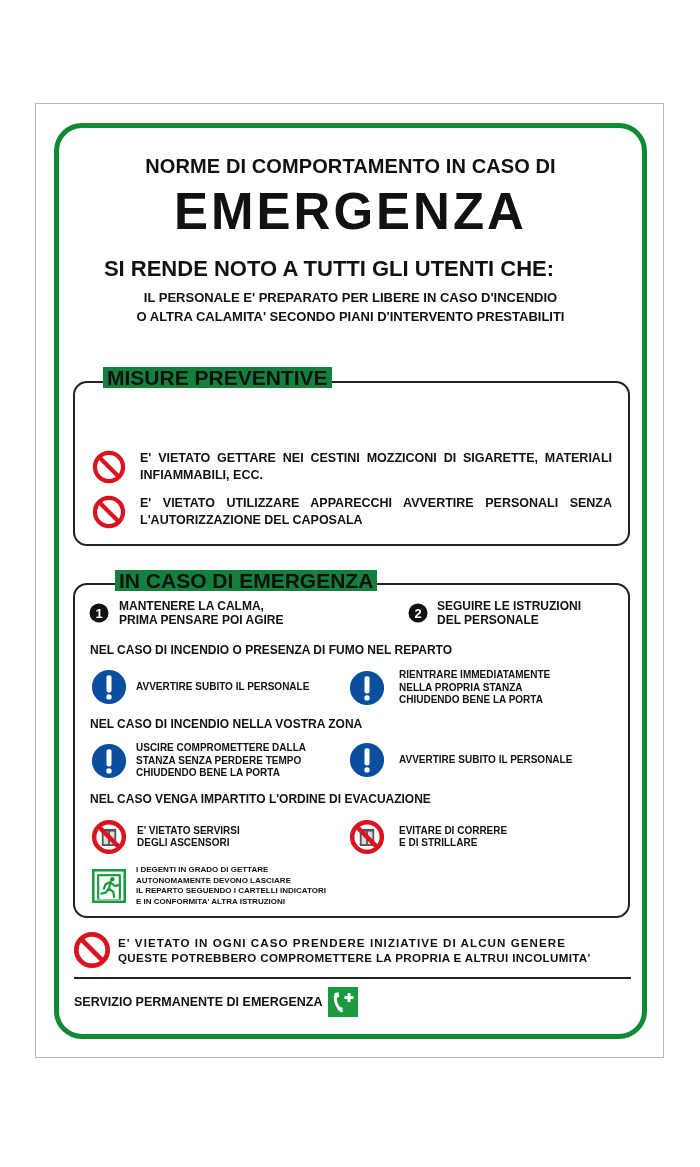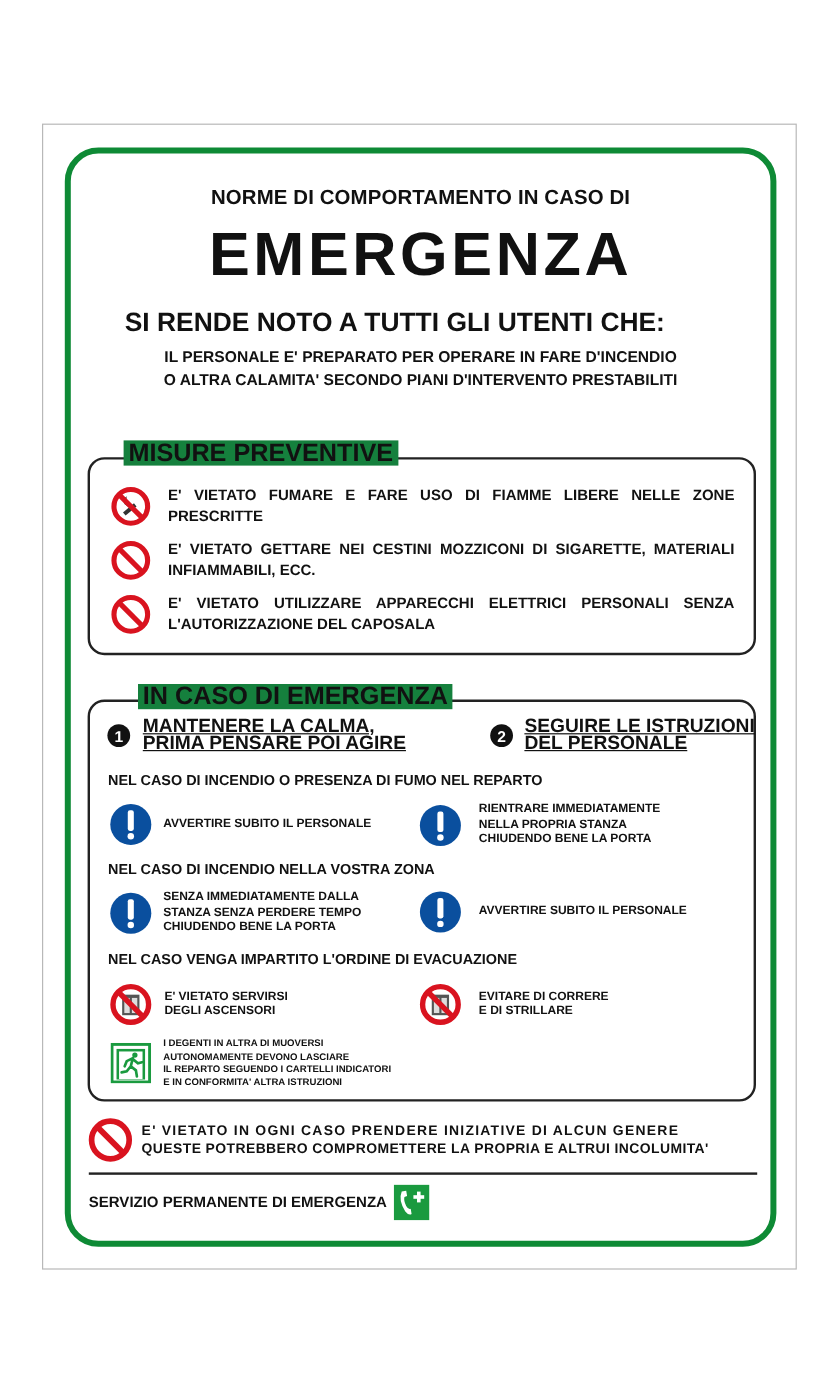--- a/index.html
+++ b/index.html
@@ -1,32 +1,32 @@
 <!DOCTYPE html>
 <html><head>
 <meta charset="utf-8">
 <style>
   html,body{margin:0;padding:0;background:#ffffff;}
   body{width:700px;height:1167px;position:relative;overflow:hidden;font-family:"Liberation Sans",sans-serif;color:#111;}
   .frame{position:absolute;left:35px;top:103px;width:629px;height:955px;border:1.5px solid #b8b8b8;box-sizing:border-box;background:#fff;}
   .sign{position:absolute;left:54px;top:123px;width:593px;height:916px;border:5px solid #0e8a35;border-radius:28px;box-sizing:border-box;background:#fff;}
   .abs{position:absolute;}
-  .t-norme{left:0;width:583px;top:27px;text-align:center;font-weight:bold;font-size:17px;letter-spacing:0.1px;}
+  .t-norme{left:0;width:583px;top:27px;text-align:center;font-weight:bold;font-size:20px;letter-spacing:0.1px;}
   .t-emerg{left:0;width:583px;top:58px;text-align:center;font-weight:bold;font-size:51px;letter-spacing:3px;line-height:1;}
   .t-sirende{left:0;width:540px;top:130px;text-align:center;font-weight:bold;font-size:22px;line-height:1;}
   .t-intro{left:0;width:583px;top:160px;text-align:center;font-weight:bold;font-size:13px;line-height:19px;}
   .box{position:absolute;border:2.5px solid #222;border-radius:14px;box-sizing:border-box;}
   .box-legend{position:absolute;background:#15803d;font-weight:bold;font-size:21px;padding:0 4px;line-height:1;}
   .row{position:absolute;display:flex;align-items:center;}
   .prohib{width:34px;height:34px;flex:0 0 34px;}
   .ptext{font-weight:bold;font-size:12.5px;line-height:17px;text-align:justify;text-align-last:left;}
   .sub{position:absolute;font-weight:bold;font-size:12px;line-height:1;white-space:nowrap;}
   .small{font-weight:bold;font-size:10px;line-height:12.5px;}
   .tiny{font-weight:bold;font-size:8px;line-height:10.5px;}
-  .mid{font-weight:bold;font-size:16px;line-height:14px;text-decoration:underline;}
+  .mid{font-weight:bold;font-size:12px;line-height:14px;}
   .icon-svg{display:block;}
 </style>
 </head>
 <body>
 
 <svg width="0" height="0" style="position:absolute">
   <defs>
     <symbol id="sym-prohib" viewBox="0 0 40 40">
       <circle cx="20" cy="20" r="16.5" fill="#fff" stroke="#d9131f" stroke-width="5"></circle>
       <line x1="8.5" y1="8.5" x2="31.5" y2="31.5" stroke="#d9131f" stroke-width="5"></line>
@@ -70,44 +70,38 @@
 </svg>
 
 <div class="frame"></div>
 
 <div class="sign">
 
   <div class="abs t-norme">NORME DI COMPORTAMENTO IN CASO DI</div>
   <div class="abs t-emerg">EMERGENZA</div>
   <div class="abs t-sirende">SI RENDE NOTO A TUTTI GLI UTENTI CHE:</div>
   <div class="abs t-intro">
-    <div>IL PERSONALE E' PREPARATO PER OPERARE IN FARE D'INCENDIO</div>
+    <div>IL PERSONALE E' PREPARATO PER LIBERE IN CASO D'INCENDIO</div>
     <div>O ALTRA CALAMITA' SECONDO PIANI D'INTERVENTO PRESTABILITI</div>
   </div>
 
   <div class="box" style="left:14px;top:253px;width:557px;height:165px;"></div>
   <div class="box-legend" style="left:44px;top:239px;">MISURE PREVENTIVE</div>
 
-  <div class="row" style="left:33px;top:277px;width:520px;">
-    <svg class="prohib icon-svg">
-        <use href="#sym-nosmoke"></use>
-      </svg>
-    <div class="ptext" style="margin-left:14px;flex:1;">E' VIETATO FUMARE E FARE USO DI FIAMME LIBERE NELLE ZONE PRESCRITTE</div>
-  </div>
   <div class="row" style="left:33px;top:322px;width:520px;">
     <svg class="prohib icon-svg">
         <use href="#sym-prohib"></use>
       </svg>
     <div class="ptext" style="margin-left:14px;flex:1;">E' VIETATO GETTARE NEI CESTINI MOZZICONI DI SIGARETTE, MATERIALI INFIAMMABILI, ECC.</div>
   </div>
   <div class="row" style="left:33px;top:367px;width:520px;">
     <svg class="prohib icon-svg">
         <use href="#sym-prohib"></use>
       </svg>
-    <div class="ptext" style="margin-left:14px;flex:1;">E' VIETATO UTILIZZARE APPARECCHI ELETTRICI PERSONALI SENZA L'AUTORIZZAZIONE DEL CAPOSALA</div>
+    <div class="ptext" style="margin-left:14px;flex:1;">E' VIETATO UTILIZZARE APPARECCHI AVVERTIRE PERSONALI SENZA L'AUTORIZZAZIONE DEL CAPOSALA</div>
   </div>
 
   <div class="box" style="left:14px;top:455px;width:557px;height:335px;"></div>
   <div class="box-legend" style="left:56px;top:442px;">IN CASO DI EMERGENZA</div>
 
   <div class="row" style="left:30px;top:471px;">
     <svg width="20" height="20" class="icon-svg" style="position:relative;">
         <use href="#sym-num"></use>
         <text x="10" y="15" text-anchor="middle" font-family="Liberation Sans, sans-serif" font-weight="bold" font-size="13" fill="#fff">1</text>
       </svg>
@@ -144,21 +138,21 @@
       <div>CHIUDENDO BENE LA PORTA</div>
     </div>
   </div>
 
   <div class="sub" style="left:31px;top:590px;">NEL CASO DI INCENDIO NELLA VOSTRA ZONA</div>
   <div class="row" style="left:32px;top:614px;">
     <svg width="36" height="36" class="icon-svg">
         <use href="#sym-mand"></use>
       </svg>
     <div class="small" style="margin-left:9px;">
-      <div>SENZA IMMEDIATAMENTE DALLA</div>
+      <div>USCIRE COMPROMETTERE DALLA</div>
       <div>STANZA SENZA PERDERE TEMPO</div>
       <div>CHIUDENDO BENE LA PORTA</div>
     </div>
   </div>
   <div class="row" style="left:290px;top:614px;">
     <svg width="36" height="36" class="icon-svg">
         <use href="#sym-mand"></use>
       </svg>
     <div class="small" style="margin-left:14px;">AVVERTIRE SUBITO IL PERSONALE</div>
   </div>
@@ -180,21 +174,21 @@
     <div class="small" style="margin-left:14px;">
       <div>EVITARE DI CORRERE</div>
       <div>E DI STRILLARE</div>
     </div>
   </div>
   <div class="row" style="left:33px;top:737px;">
     <svg width="34" height="34" class="icon-svg">
         <use href="#sym-exit"></use>
       </svg>
     <div class="tiny" style="margin-left:10px;">
-      <div>I DEGENTI IN ALTRA DI MUOVERSI</div>
+      <div>I DEGENTI IN GRADO DI GETTARE</div>
       <div>AUTONOMAMENTE DEVONO LASCIARE</div>
       <div>IL REPARTO SEGUENDO I CARTELLI INDICATORI</div>
       <div>E IN CONFORMITA' ALTRA ISTRUZIONI</div>
     </div>
   </div>
 
   <div class="row" style="left:14px;top:803px;width:560px;">
     <svg width="38" height="38" class="icon-svg">
         <use href="#sym-prohib"></use>
       </svg>

